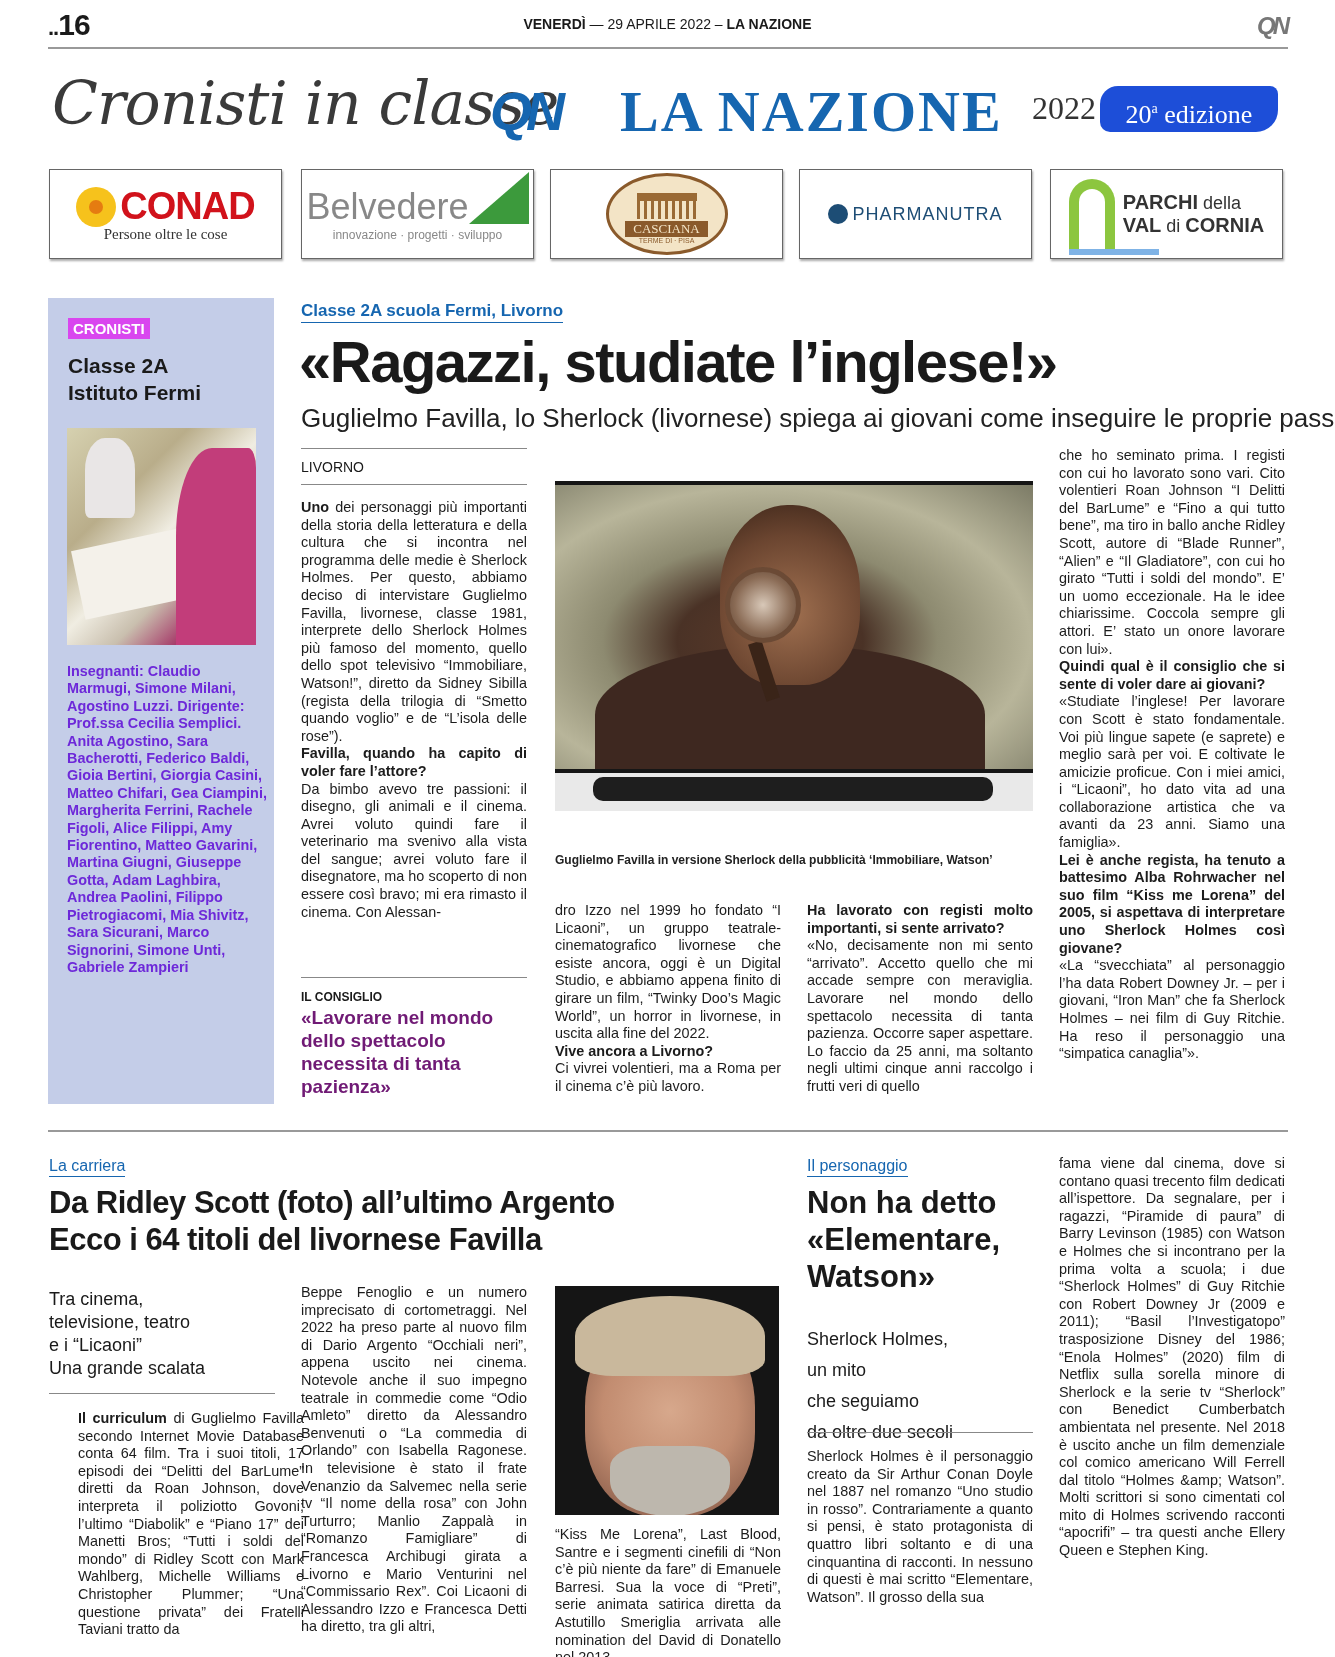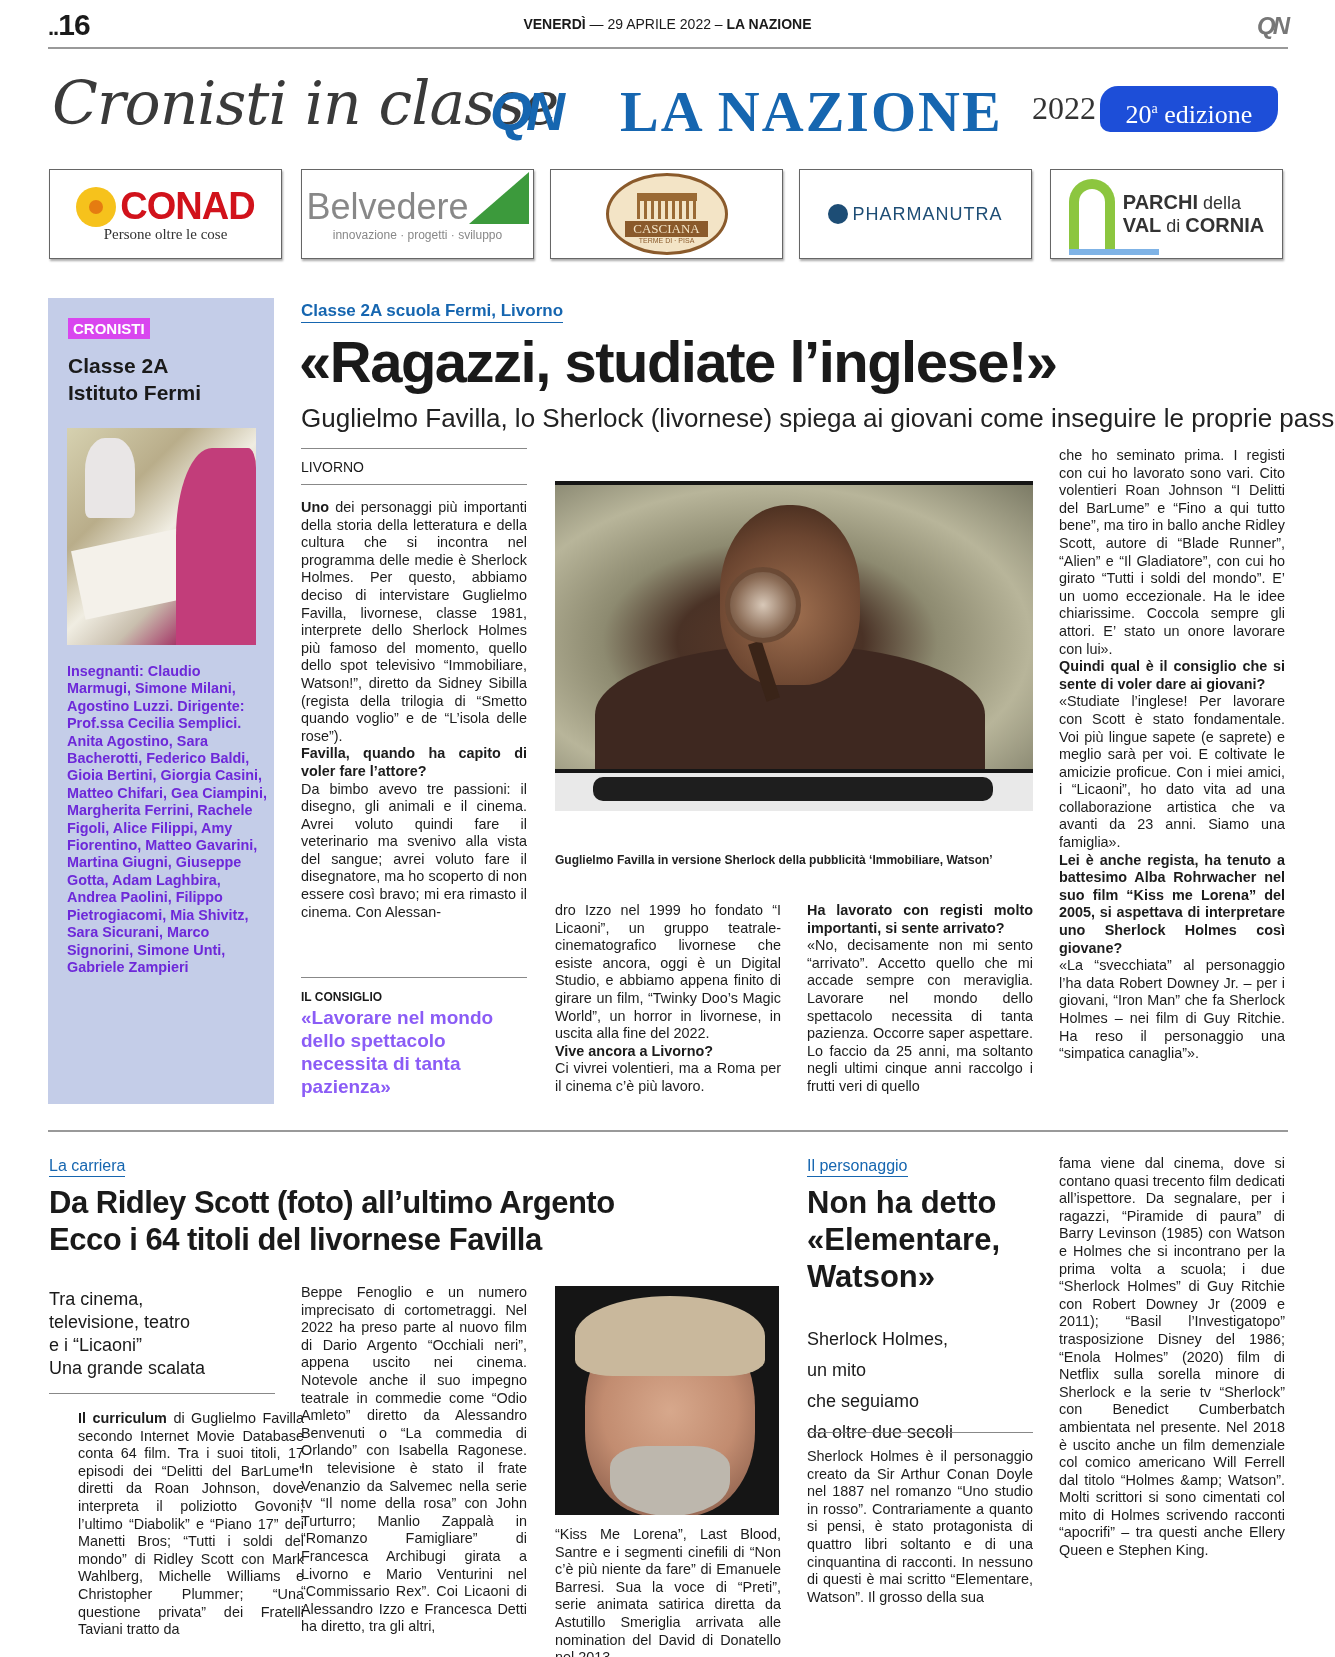--- a/index.html
+++ b/index.html
@@ -55,21 +55,21 @@
   #subhead1 { left: 301px; top: 403px; font-size: 26px; color: #222; white-space: nowrap; }
   .hr { height: 1px; background: #888; }
   #col1-rule1 { left: 301px; top: 448px; width: 226px; }
   #livorno { left: 301px; top: 459px; font-size: 14px; }
   #col1-rule2 { left: 301px; top: 484px; width: 226px; }
   .body-text { font-size: 14.4px; line-height: 17.6px; text-align: justify; color: #1c1c1c; }
   .body-text b { font-weight: bold; }
   #col1 { left: 301px; top: 499px; width: 226px; }
   #col1-rule3 { left: 301px; top: 977px; width: 226px; }
   #consiglio-label { left: 301px; top: 990px; font-size: 12px; font-weight: bold; }
-  #consiglio-quote { left: 301px; top: 1006px; width: 226px; font-size: 19px; line-height: 23px; font-weight: bold; color: #8b5cf6; }
+  #consiglio-quote { left: 301px; top: 1006px; width: 226px; font-size: 19px; line-height: 23px; font-weight: bold; color: #701a75; }
   #photo1 { left: 555px; top: 481px; width: 478px; height: 330px; background: #161616; padding: 4px 0 0 0; }
   #photo1 .screen { position: absolute; left: 0; top: 4px; width: 478px; height: 284px; background: radial-gradient(ellipse at 45% 55%, #5a3a2a 0%, #4a3226 25%, #8d8a70 45%, #b8b59a 70%, #7c7b66 100%); overflow: hidden; }
   #photo1 .head { position: absolute; left: 165px; top: 20px; width: 140px; height: 180px; border-radius: 48% 48% 40% 40%; background: radial-gradient(circle at 50% 60%, #a07050 0%, #6b4530 60%, #3a2418 100%); }
   #photo1 .body { position: absolute; left: 40px; top: 160px; width: 390px; height: 140px; border-radius: 50% 50% 0 0; background: #3e2820; }
   #photo1 .lens { position: absolute; left: 170px; top: 82px; width: 76px; height: 76px; border-radius: 50%; border: 5px solid #6b4a35; background: radial-gradient(circle, #d8c8b8 0%, #8a6b55 60%, #5a4030 100%); }
   #photo1 .handle { position: absolute; left: 202px; top: 156px; width: 14px; height: 60px; background: #3a2418; transform: rotate(-18deg); }
   #photo1 .bar { position: absolute; left: 38px; top: 296px; width: 400px; height: 24px; border-radius: 10px; background: #1e1e1e; }
   #photo1 .floor { position: absolute; left: 0; top: 292px; width: 478px; height: 38px; background: #e9e9e9; z-index: 0; }
   #caption1 { left: 555px; top: 853px; font-size: 12px; font-weight: bold; color: #222; }
   #col2 { left: 555px; top: 902px; width: 226px; }

